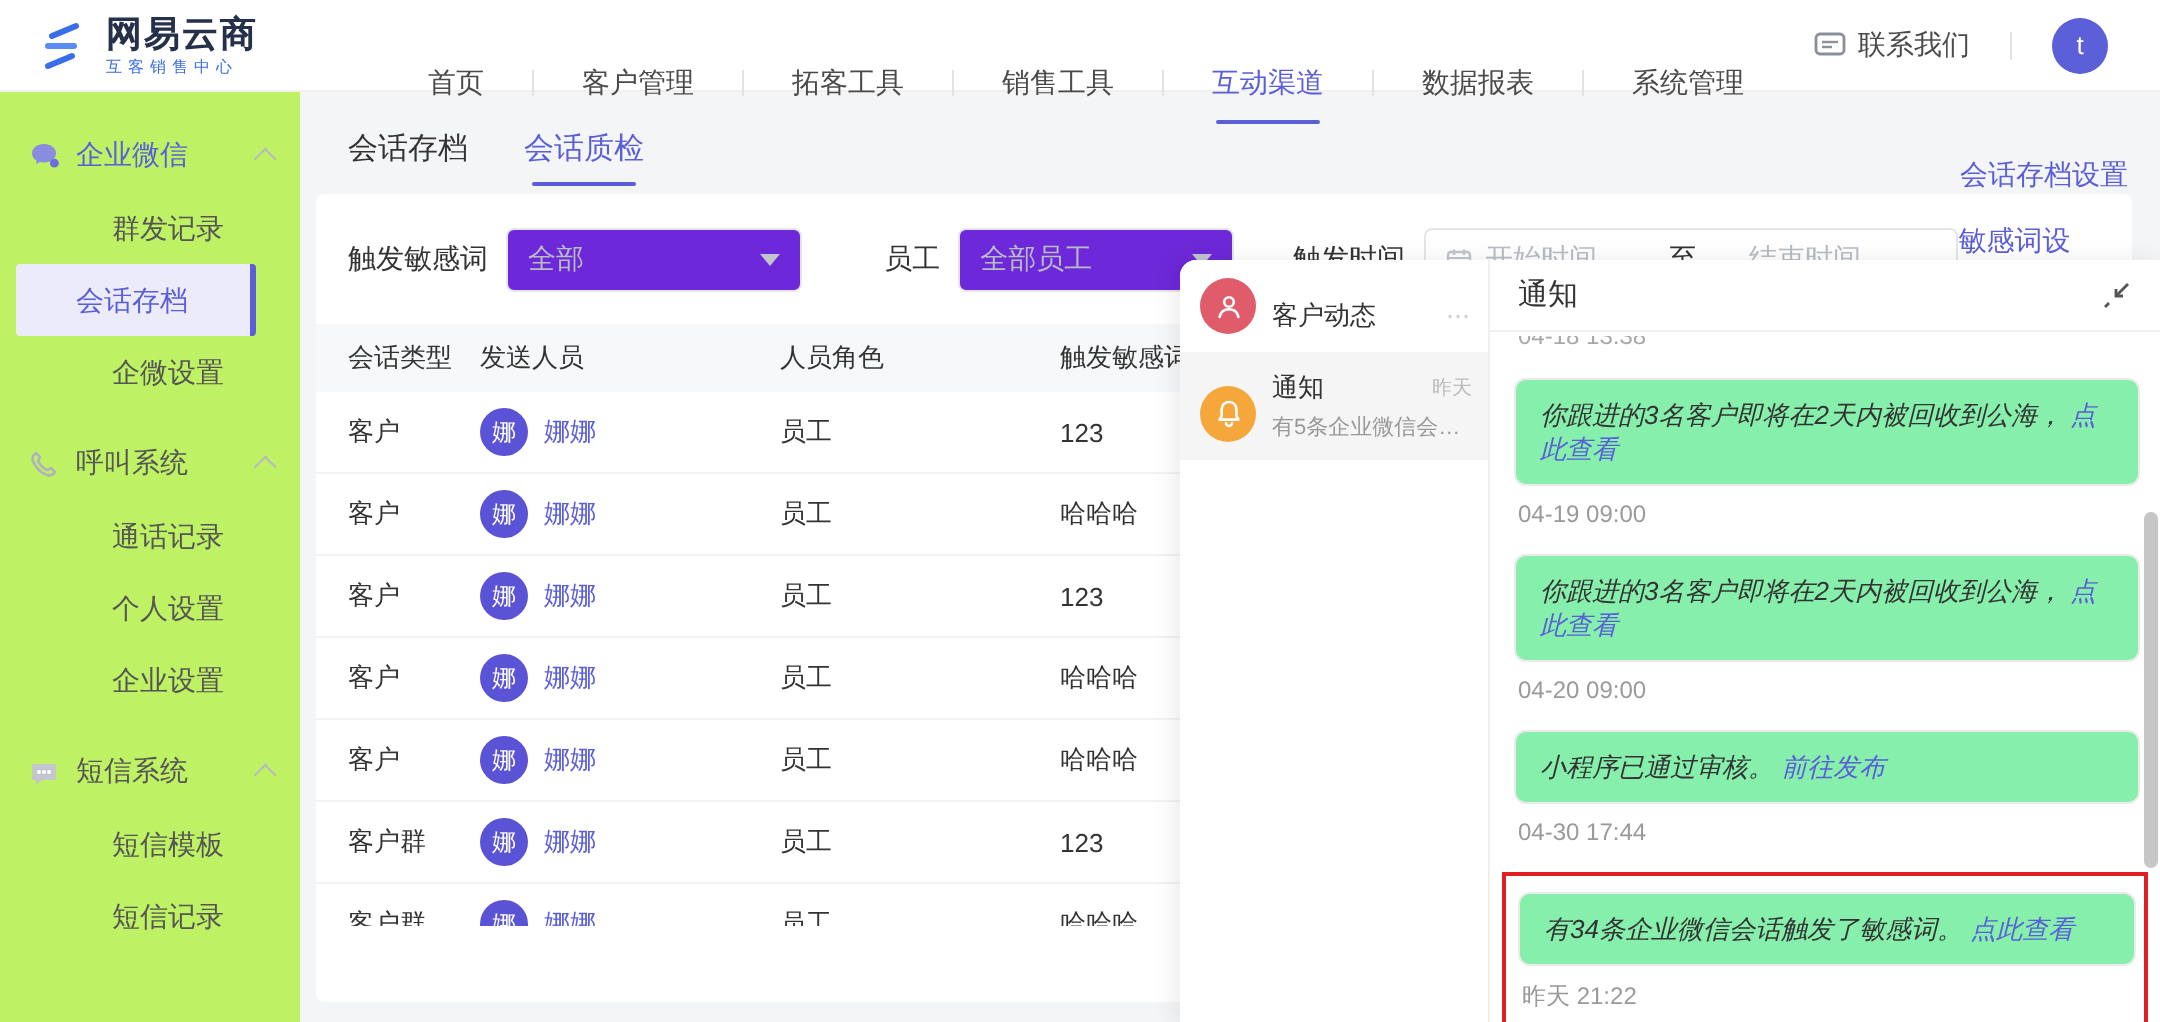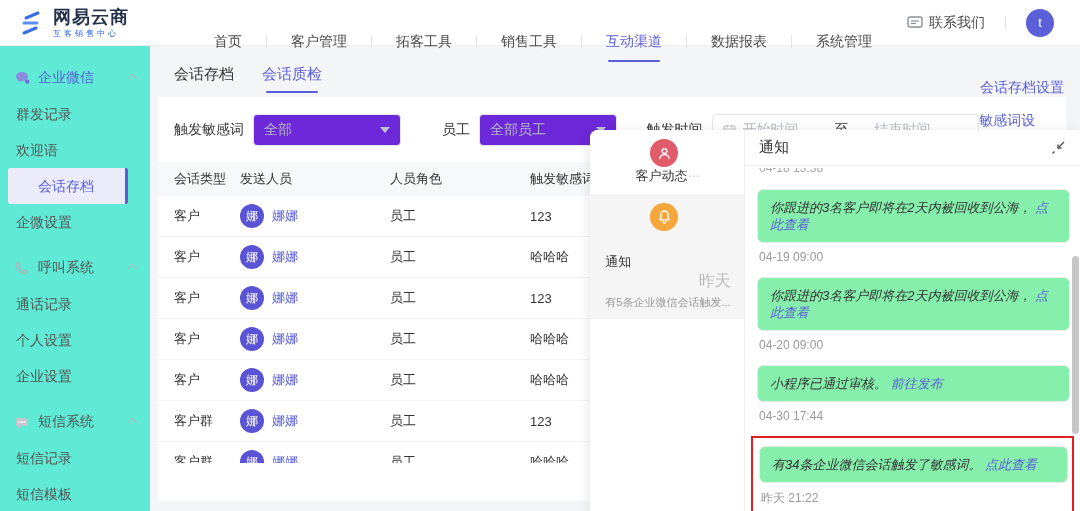--- a/index.html
+++ b/index.html
@@ -20,26 +20,26 @@
   .nav-item.active { color:#5a5ed8; }
   .nav-item.active::after { content:""; position:absolute; left:50%; transform:translateX(-50%); bottom:2px; width:52px; height:2px; background:#5a5ed8; border-radius:1px; }
   .header-right { margin-left:auto; display:flex; align-items:center; padding-right:26px; }
   .contact { display:flex; align-items:center; color:#4a4a4a; font-size:14px; cursor:pointer; }
   .contact svg { margin-right:6px; }
   .hdr-sep { width:1px; height:14px; background:#e3e3e3; margin:0 20px; }
   .avatar-circle { width:28px; height:28px; border-radius:50%; background:#5b5fd8; color:#fff; display:flex; align-items:center; justify-content:center; font-size:13px; cursor:pointer; }
 
   
   .content-row { display:flex; height:465px; }
-  aside.sidebar { width:150px; background:#5eead4; padding-top:14px; flex-shrink:0; }
+  aside.sidebar { width:150px; background:#bef264; padding-top:14px; flex-shrink:0; }
   .menu-group-header { display:flex; align-items:center; padding:9px 12px 9px 14px; font-size:14px; color:#555; cursor:pointer; }
   .menu-group-header.active-group { color:#5a5ed8; }
   .menu-group-header .g-icon { width:16px; height:16px; margin-right:8px; display:flex; align-items:center; justify-content:center; }
   .caret { margin-left:auto; width:8px; height:8px; border-left:1.5px solid #b8b8c0; border-top:1.5px solid #b8b8c0; transform:rotate(45deg) translateY(2px); }
-  .menu-item { height:36px; line-height:36px; padding-left:16px; font-size:14px; color:#555; cursor:pointer; margin:0 0 0 0; }
+  .menu-item { height:36px; line-height:36px; padding-left:56px; font-size:14px; color:#555; cursor:pointer; margin:0 0 0 0; }
   .menu-item.active { background:#ecebfa; color:#5a5ed8; margin:0 22px 0 8px; padding-left:30px; border-right:3px solid #5a5ed8; border-radius:2px; }
   .group-gap { height:10px; }
 
   main.main-area { flex:1; padding:14px 14px 0 8px; position:relative; }
   .tabs-row { display:flex; align-items:center; padding:0 2px 0 16px; }
   .tab { font-size:15px; color:#333; margin-right:28px; padding-bottom:9px; position:relative; cursor:pointer; }
   .tab.active { color:#5a5ed8; }
   .tab.active::after { content:""; position:absolute; left:4px; right:4px; bottom:0; height:2px; background:#5a5ed8; border-radius:1px; }
   .link { color:#5a5ed8; cursor:pointer; }
   .tabs-link { margin-left:auto; font-size:14px;margin-top:19px; }
@@ -63,29 +63,29 @@
   .c2 { width:150px; flex-shrink:0; display:flex; align-items:center; }
   .c3 { width:140px; flex-shrink:0; }
   .c4 { flex:1; }
   .mini-avatar { width:24px; height:24px; border-radius:50%; background:#5b53d6; color:#fff; font-size:12px; display:flex; align-items:center; justify-content:center; margin-right:8px; flex-shrink:0; }
   .sender-name { color:#5a5ed8; cursor:pointer; }
   .row-clip { height:21px; overflow:hidden; }
 
   
   .notify-overlay { position:absolute; left:590px; top:130px; right:0; bottom:0; display:flex; box-shadow:-3px 0 12px rgba(0,0,0,.08); border-top-left-radius:8px; background:#fff; z-index:10; }
   .notify-list { width:155px; border-right:1px solid #efefef; border-top-left-radius:8px; background:#fff; flex-shrink:0; }
-  .nl-item { display:flex; padding:9px 8px 9px 10px; cursor:pointer; align-items:center;flex-direction:column; }
+  .nl-item { display:flex; padding:9px 8px 9px 10px; cursor:pointer; align-items:flex-end; }
   .nl-item.selected { background:#f5f5f6; }
   .nl-icon { width:28px; height:28px; border-radius:50%; display:flex; align-items:center; justify-content:center; margin-right:8px; flex-shrink:0; }
   .nl-icon.red { background:#e05c6a; }
   .nl-icon.orange { background:#f5a73b; }
   .nl-body { flex:1; min-width:0; }
   .nl-title-row { display:flex; align-items:center; }
   .nl-title { font-size:13px; color:#333; }
-  .nl-time { margin-left:auto; font-size:16px; color:#bbb;margin-top:40px; }
+  .nl-time { margin-left:auto; font-size:10px; color:#bbb; }
   .nl-more { margin-left:auto; color:#ccc; font-size:12px; letter-spacing:1px; }
   .nl-preview { font-size:11px; color:#999; margin-top:3px; white-space:nowrap; overflow:hidden; text-overflow:ellipsis; }
 
   .notify-panel { flex:1; display:flex; flex-direction:column; min-width:0; background:#fff; }
   .np-header { height:36px; display:flex; align-items:center; padding:0 14px; border-bottom:1px solid #f0f0f0; flex-shrink:0; }
   .np-title { font-size:15px; color:#333; }
   .np-min { margin-left:auto; cursor:pointer; display:flex; }
   .np-body { flex:1; padding:0 10px 0 12px; position:relative; overflow:hidden; }
   .clip-time { height:11px; overflow:hidden; color:#a8a8a8; font-size:12px; margin:2px 0 10px 2px; }
   .clip-time span { display:block; margin-top:-7px; }
@@ -149,21 +149,20 @@
         <span class="g-icon">
           <svg width="15" height="14" viewBox="0 0 15 14">
               <path d="M7 1C3.7 1 1 3 1 5.6c0 1.5.9 2.8 2.3 3.7L3 11l2-1c.6.2 1.3.2 2 .2 3.3 0 6-2 6-4.6S10.3 1 7 1z" fill="#8a8ce0"></path>
               <circle cx="12.2" cy="10.6" r="2.2" fill="#6a6ddb"></circle>
             </svg>
         </span>
         <span>企业微信</span>
         <span class="caret"></span>
       </div>
       <div class="menu-item">群发记录</div>
-      <div class="menu-item">欢迎语</div>
       <div class="menu-item active">会话存档</div>
       <div class="menu-item">企微设置</div>
       <div class="group-gap"></div>
       <div class="menu-group-header">
         <span class="g-icon">
           <svg width="14" height="14" viewBox="0 0 14 14">
               <path d="M3 1.5 L5 3.5 L4 5.5 C4.5 7 7 9.5 8.5 10 L10.5 9 L12.5 11 C11.5 12.5 10 13 8.5 12.5 C5.5 11.5 2.5 8.5 1.5 5.5 C1 4 1.5 2.5 3 1.5 Z" fill="none" stroke="#b0b3bd" stroke-width="1.3"></path>
             </svg>
         </span>
         <span>呼叫系统</span>
@@ -178,22 +177,22 @@
           <svg width="14" height="13" viewBox="0 0 14 13">
               <path d="M1 2 h12 v8 h-7 l-3 2.5 v-2.5 h-2 z" fill="#c3c6cf"></path>
               <circle cx="4.5" cy="6" r="1" fill="#fff"></circle>
               <circle cx="7" cy="6" r="1" fill="#fff"></circle>
               <circle cx="9.5" cy="6" r="1" fill="#fff"></circle>
             </svg>
         </span>
         <span>短信系统</span>
         <span class="caret"></span>
       </div>
+      <div class="menu-item">短信模板</div>
       <div class="menu-item">短信记录</div>
-      <div class="menu-item">短信模板</div>
 
     </aside>
 
     <main class="main-area">
       <div class="tabs-row">
         <div class="tab">会话存档</div>
         <div class="tab active">会话质检</div>
         <div class="link tabs-link">会话存档设置</div>
       </div>
 

